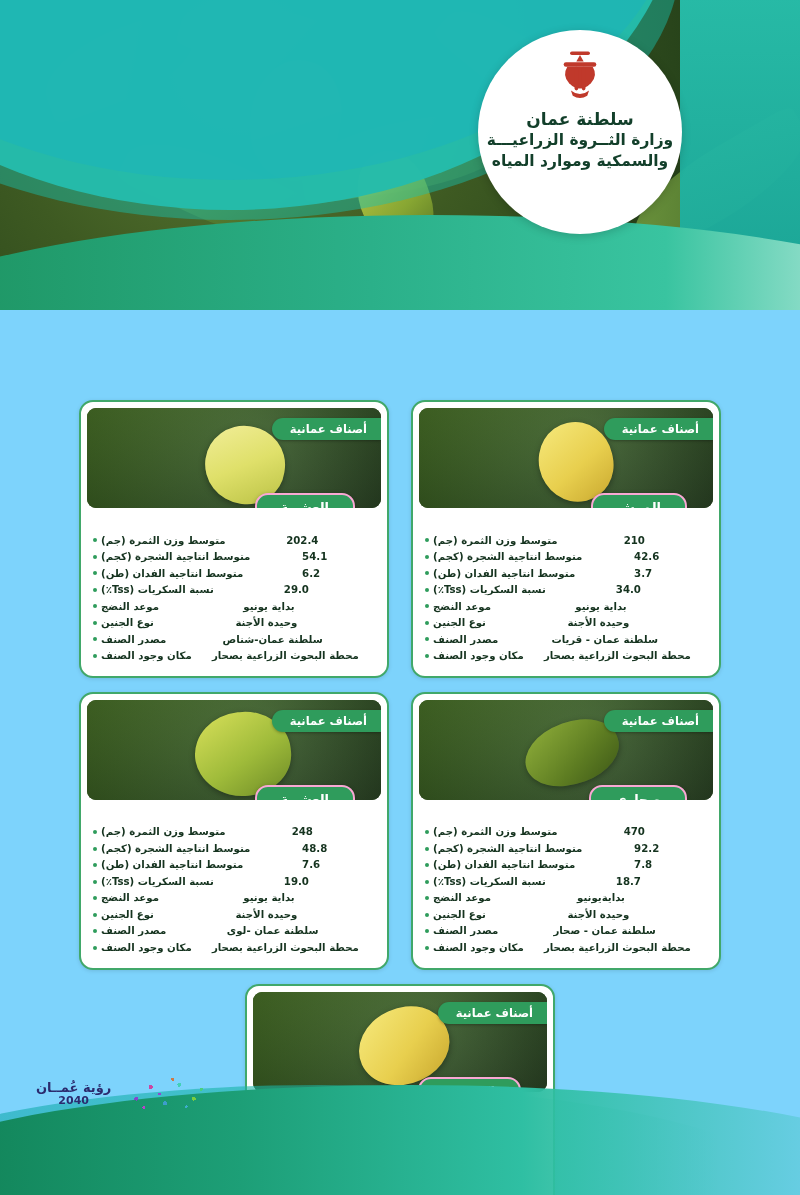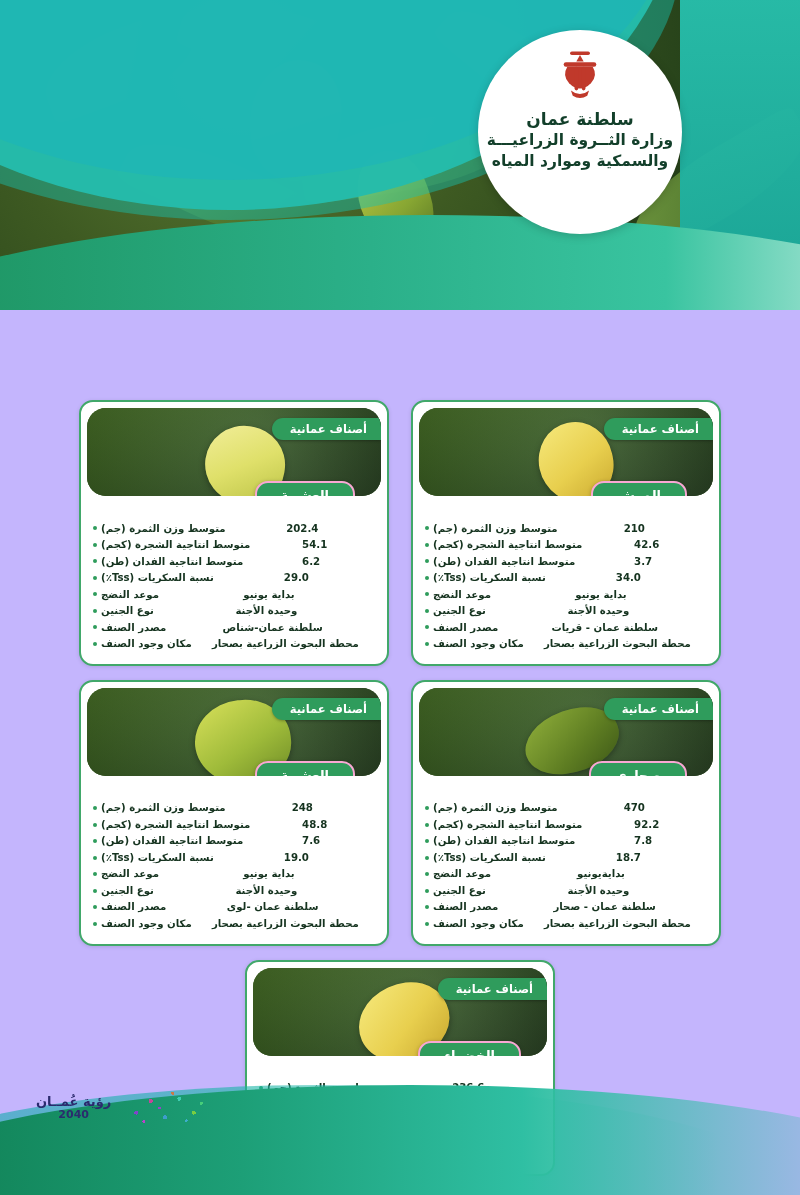--- a/index.html
+++ b/index.html
@@ -5,21 +5,21 @@
   * { box-sizing: border-box; margin: 0; padding: 0; }
   html, body {
     width: 800px; height: 1195px;
     font-family: "DejaVu Sans", "Liberation Sans", sans-serif;
     background: #ffffff;
     overflow: hidden;
   }
   .page {
     position: relative;
     width: 800px; height: 1195px;
-    background: #c4b5fd;
+    background: #7dd3fc;
     overflow: hidden;
   }
 
   
   .photo-band {
     position: absolute;
     top: 0; left: 0;
     width: 800px; height: 310px;
     background:
       radial-gradient(circle at 30% 20%, #5f7f35 0%, #3e5a22 40%, #26421a 75%),
@@ -120,22 +120,22 @@
   .card {
     width: 310px;
     background: #ffffff;
     border: 2px solid #41a86a;
     border-radius: 14px;
     padding: 6px;
     box-shadow: 0 1px 4px rgba(0,0,0,.12);
   }
   .card-img {
     position: relative;
-    height: 88px;
-    border-radius: 19px;
+    height: 100px;
+    border-radius: 9px;
     overflow: hidden;
     background: #31551e;
   }
   .card-img .bg {
     position: absolute; inset: 0;
     background:
       radial-gradient(circle at 60% 40%, rgba(255,255,255,.12), rgba(0,0,0,.25)),
       linear-gradient(140deg, #4e7a2a 0%, #2f5220 55%, #20391a 100%);
   }
   .card-img .fruit {
@@ -211,21 +211,21 @@
   .footer-curve2 {
     position: absolute;
     left: -180px; bottom: -140px;
     width: 1000px; height: 250px;
     background: linear-gradient(90deg, #12a3b4 0%, #19b5a6 45%, rgba(255,255,255,0) 90%);
     border-radius: 50%;
     opacity: .6;
   }
   .vision {
     position: absolute;
-    left: 36px; bottom: 64px;
+    left: 36px; bottom: 78px;
     display: flex; align-items: center; gap: 6px;
   }
   .vision-dots {
     width: 96px; height: 46px;
     background:
       radial-gradient(circle at 20% 60%, #8a3fd0 0 2px, transparent 2px),
       radial-gradient(circle at 35% 35%, #d03f9e 0 2px, transparent 2px),
       radial-gradient(circle at 50% 70%, #3f9ed0 0 2px, transparent 2px),
       radial-gradient(circle at 65% 30%, #3fd0b4 0 2px, transparent 2px),
       radial-gradient(circle at 80% 60%, #7fd03f 0 2px, transparent 2px),

